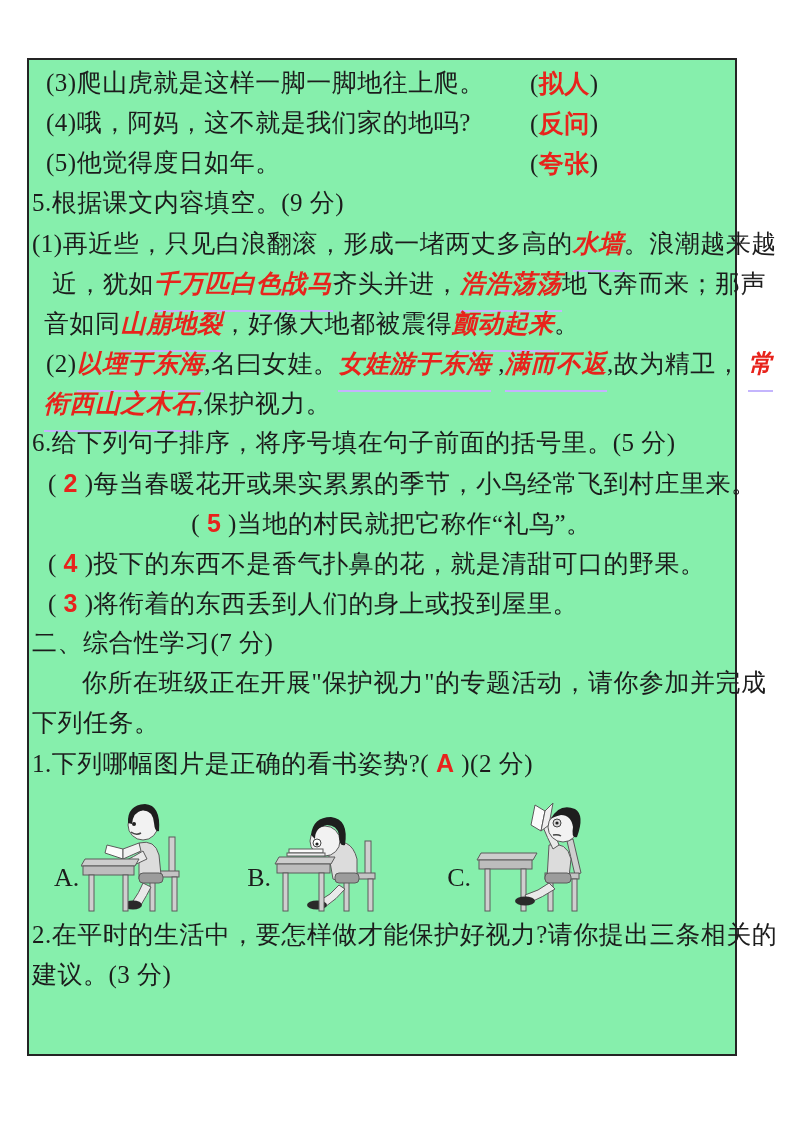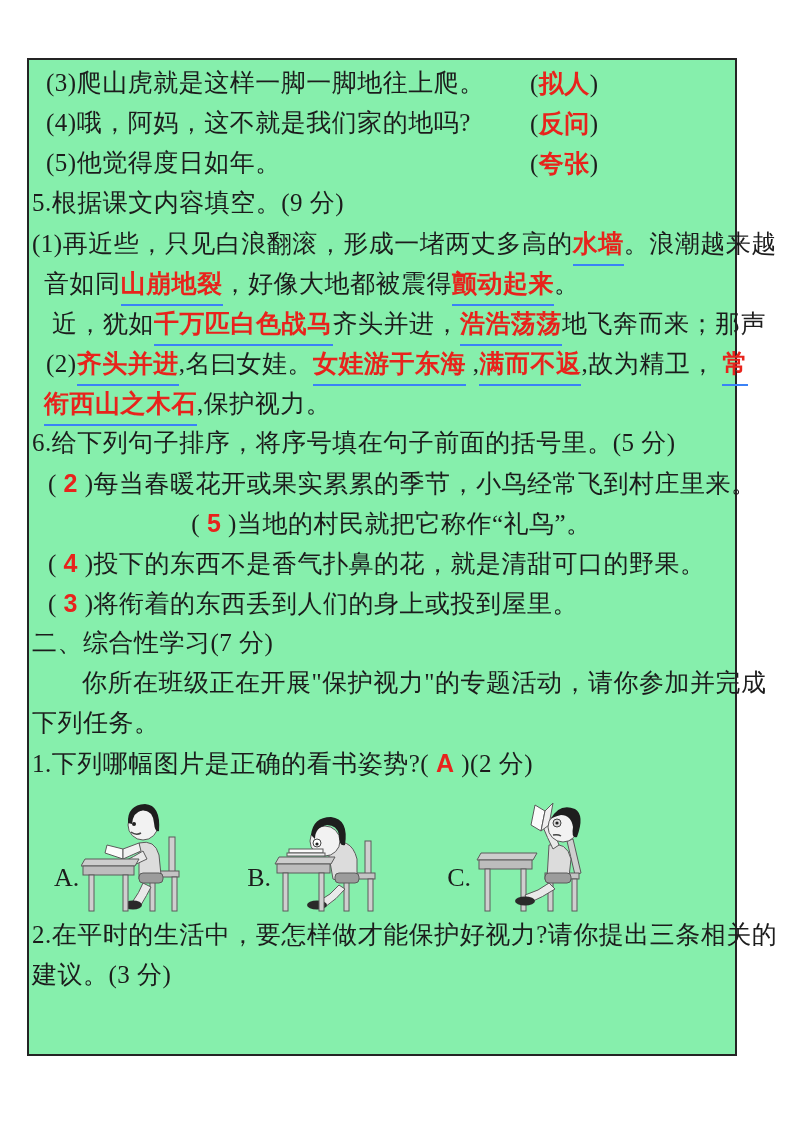--- a/index.html
+++ b/index.html
@@ -36,22 +36,23 @@
   .seg-r{
     color:var(--red);
     font-family:"Liberation Sans","DejaVu Sans",sans-serif;
     font-weight:700;
     margin-top:23px;
   }
   .seg-u{
     color:var(--red);
     font-family:"Liberation Sans","DejaVu Sans",sans-serif;
     font-weight:700;
-    border-bottom:2px solid #3b82f6;
-    padding-bottom:7px;
+    border-bottom:2px solid #c4b5fd;
+    padding-bottom:13px;
+    font-style:italic;
   }
   .answer{
     position:absolute;
     left:498px;top:0;
   }
   
   .figures{
     height:126px;
     display:flex;
     align-items:flex-end;
@@ -75,23 +76,23 @@
 </head>
 <body>
 
 <div class="frame">
   <div id="lines-top">
       <div class="line" style="padding-left: 14px;"><span class="seg-k">(3)爬山虎就是这样一脚一脚地往上爬。</span><span class="answer"><span class="seg-k">(</span><span class="seg-r">拟人</span><span class="seg-k">)</span></span></div>
       <div class="line" style="padding-left: 14px;"><span class="seg-k">(4)哦，阿妈，这不就是我们家的地吗?</span><span class="answer"><span class="seg-k">(</span><span class="seg-r">反问</span><span class="seg-k">)</span></span></div>
       <div class="line" style="padding-left: 14px;"><span class="seg-k">(5)他觉得度日如年。</span><span class="answer"><span class="seg-k">(</span><span class="seg-r">夸张</span><span class="seg-k">)</span></span></div>
       <div class="line"><span class="seg-k">5.根据课文内容填空。(9 分)</span></div>
       <div class="line"><span class="seg-k">(1)再近些，只见白浪翻滚，形成一堵两丈多高的</span><span class="seg-u">水墙</span><span class="seg-k">。浪潮越来越</span></div>
+      <div class="line" style="padding-left: 20px;"><span class="seg-k">近，犹如</span><span class="seg-u">千万匹白色战马</span><span class="seg-k">齐头并进，</span><span class="seg-u">浩浩荡荡</span><span class="seg-k">地飞奔而来；那声</span></div>
       <div class="line" style="padding-left: 12px;"><span class="seg-k">音如同</span><span class="seg-u">山崩地裂</span><span class="seg-k">，好像大地都被震得</span><span class="seg-u">颤动起来</span><span class="seg-k">。</span></div>
-      <div class="line" style="padding-left: 20px;"><span class="seg-k">近，犹如</span><span class="seg-u">千万匹白色战马</span><span class="seg-k">齐头并进，</span><span class="seg-u">浩浩荡荡</span><span class="seg-k">地飞奔而来；那声</span></div>
-      <div class="line" style="padding-left: 14px;"><span class="seg-k">(2)</span><span class="seg-u">齐头并进</span><span class="seg-k">,名曰女娃。</span><span class="seg-u">女娃游于东海</span><span class="seg-k"> ,</span><span class="seg-u">满而不返</span><span class="seg-k">,故为精卫， </span><span class="seg-u">常</span></div>
+      <div class="line" style="padding-left: 14px;"><span class="seg-k">(2)</span><span class="seg-u">以堙于东海</span><span class="seg-k">,名曰女娃。</span><span class="seg-u">女娃游于东海</span><span class="seg-k"> ,</span><span class="seg-u">满而不返</span><span class="seg-k">,故为精卫， </span><span class="seg-u">常</span></div>
       <div class="line" style="padding-left: 12px;"><span class="seg-u">衔西山之木石</span><span class="seg-k">,保护视力。</span></div>
       <div class="line"><span class="seg-k">6.给下列句子排序，将序号填在句子前面的括号里。(5 分)</span></div>
       <div class="line" style="padding-left: 16px;"><span class="seg-k">( </span><span class="seg-r">2</span><span class="seg-k"> )每当春暖花开或果实累累的季节，小鸟经常飞到村庄里来。</span></div>
       <div class="line" style="padding-left: 16px; text-align: center;"><span class="seg-k">( </span><span class="seg-r">5</span><span class="seg-k"> )当地的村民就把它称作“礼鸟”。</span></div>
       <div class="line" style="padding-left: 16px;"><span class="seg-k">( </span><span class="seg-r">4</span><span class="seg-k"> )投下的东西不是香气扑鼻的花，就是清甜可口的野果。</span></div>
       <div class="line" style="padding-left: 16px;"><span class="seg-k">( </span><span class="seg-r">3</span><span class="seg-k"> )将衔着的东西丢到人们的身上或投到屋里。</span></div>
       <div class="line"><span class="seg-k">二、综合性学习(7 分)</span></div>
       <div class="line" style="padding-left: 50px;"><span class="seg-k">你所在班级正在开展"保护视力"的专题活动，请你参加并完成</span></div>
       <div class="line"><span class="seg-k">下列任务。</span></div>
       <div class="line"><span class="seg-k">1.下列哪幅图片是正确的看书姿势?( </span><span class="seg-r">A</span><span class="seg-k"> )(2 分)</span></div>

